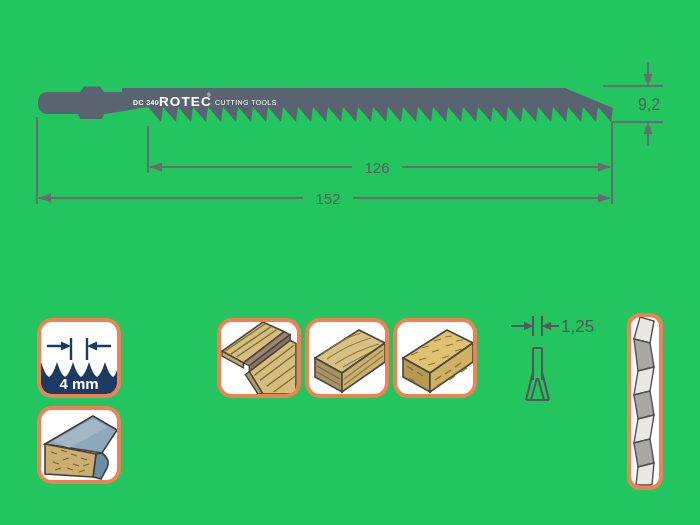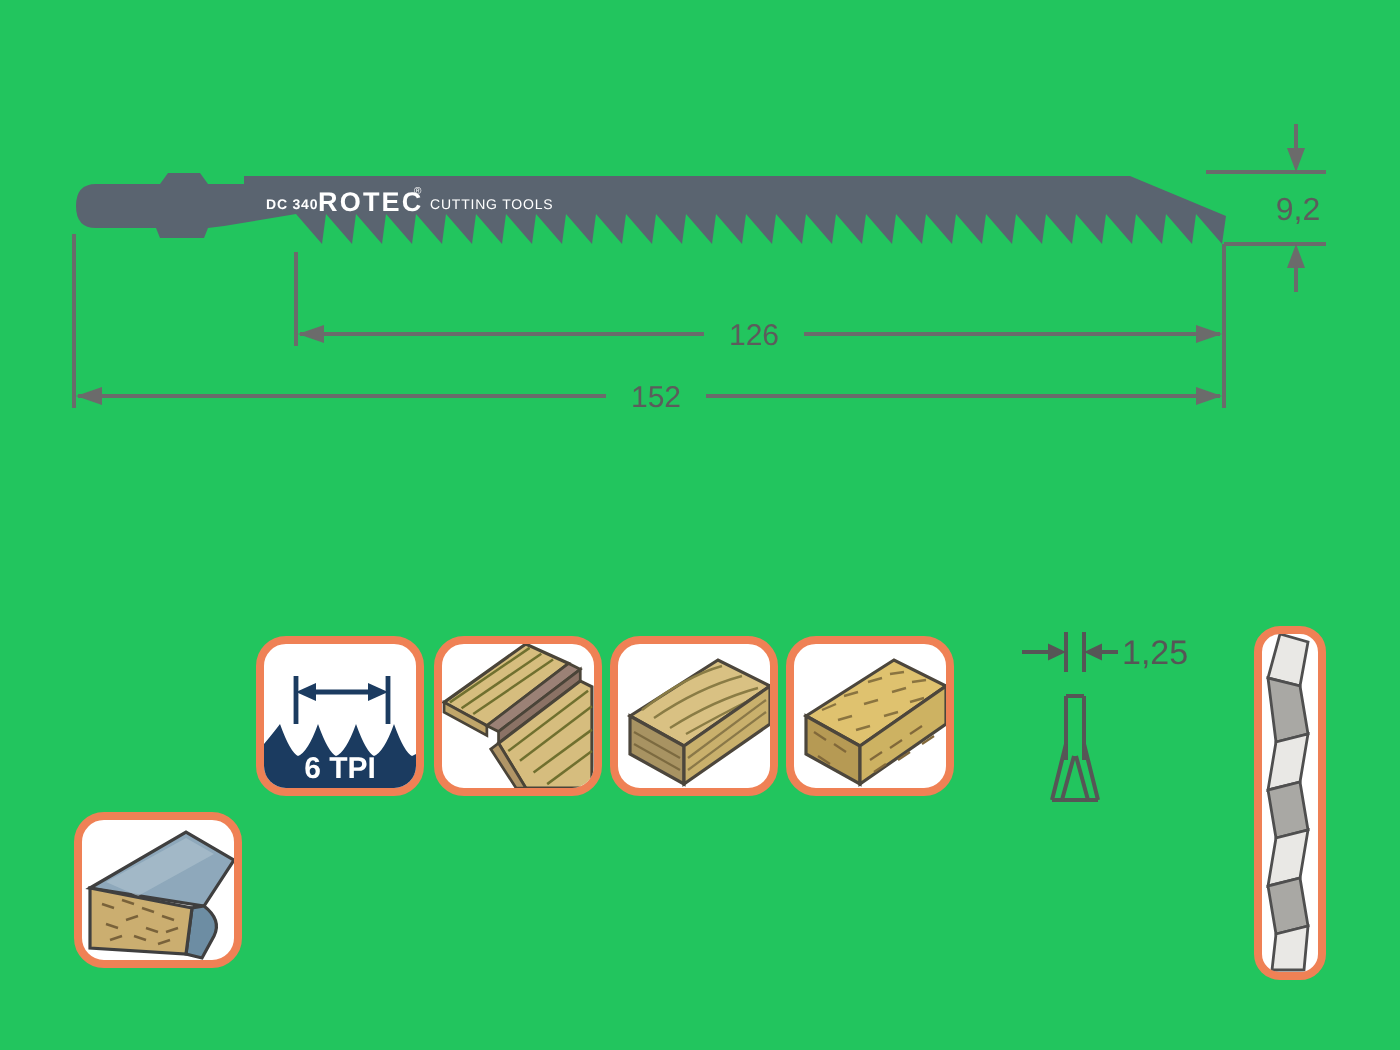--- a/index.html
+++ b/index.html
@@ -53,35 +53,36 @@
 
     <g stroke="#6b6b6b" stroke-width="2">
       <line x1="39" y1="198" x2="303" y2="198"></line>
       <line x1="353" y1="198" x2="610" y2="198"></line>
     </g>
     <polygon points="38,198 51,193.5 51,202.5" fill="#6b6b6b"></polygon>
     <polygon points="611,198 598,193.5 598,202.5" fill="#6b6b6b"></polygon>
     <text x="328" y="203.5" font-size="15" fill="#5c5c5c" text-anchor="middle">152</text>
   </svg>
 
-
-  <div class="spec-icon" style="left:128px;top:318px">
+  <div class="spec-icon" style="left:37px;top:318px">
     <svg width="76" height="72" viewBox="0 0 76 72">
       <g stroke="#1b3b60" stroke-width="2.4" fill="none">
-        <line x1="24" y1="24" x2="54" y2="24"></line>
-        <line x1="16" y1="16" x2="16" y2="40"></line>
-        <line x1="62" y1="16" x2="62" y2="40"></line>
-      </g>
-      <polygon points="16,24 26,19.5 26,28.5" fill="#1b3b60"></polygon>
-      <polygon points="62,24 52,19.5 52,28.5" fill="#1b3b60"></polygon>
-      <path d="M0,50 Q5,44 8,40 Q13,54 17,56 Q22,54 27,40 Q32,54 36,56 Q41,54 46,40
-               Q51,54 55,56 Q60,54 65,40 Q70,54 74,56 L76,55 L76,72 L0,72 Z" fill="#1b3b60"></path>
-      <text x="38" y="67" font-size="15" font-weight="bold" fill="#ffffff" text-anchor="middle">6 TPI</text>
-    </svg>
-  </div>
+        <line x1="6" y1="24" x2="21" y2="24"></line>
+        <line x1="55" y1="24" x2="70" y2="24"></line>
+        <line x1="30" y1="16" x2="30" y2="38"></line>
+        <line x1="46" y1="16" x2="46" y2="38"></line>
+      </g>
+      <polygon points="30,24 20,19.5 20,28.5" fill="#1b3b60"></polygon>
+      <polygon points="46,24 56,19.5 56,28.5" fill="#1b3b60"></polygon>
+      <path d="M0,40 Q4,53 8,55 Q12,53 16,40 Q20,53 24,55 Q28,53 32,40 Q36,53 40,55 Q44,53 48,40
+               Q52,53 56,55 Q60,53 64,40 Q68,53 72,55 Q74,54 76,48 L76,72 L0,72 Z" fill="#1b3b60"></path>
+      <text x="38" y="67" font-size="15" font-weight="bold" fill="#ffffff" text-anchor="middle">4 mm</text>
+    </svg>
+  </div>
+
 
   <div class="spec-icon" style="left:217px;top:318px">
     <svg width="76" height="72" viewBox="0 0 76 74">
       <polygon points="0,30 42,0 64,10 22,42" fill="#d6bd7e" stroke="#4a4438" stroke-width="1.6"></polygon>
       <g stroke="#70702f" stroke-width="1.3">
         <line x1="3" y1="30" x2="44" y2="2"></line>
         <line x1="9" y1="33" x2="50" y2="5"></line>
         <line x1="15" y1="36" x2="56" y2="8"></line>
       </g>
       <polygon points="0,30 22,42 22,47 0,35" fill="#c0a66a" stroke="#4a4438" stroke-width="1.4"></polygon>

